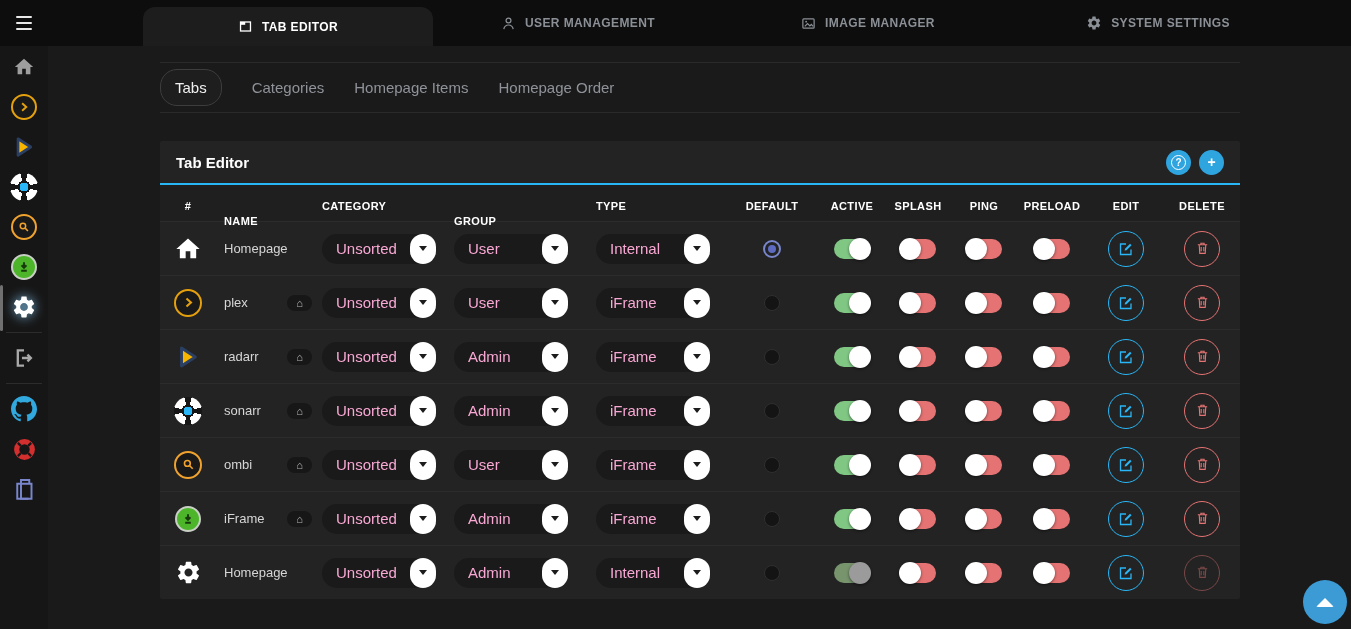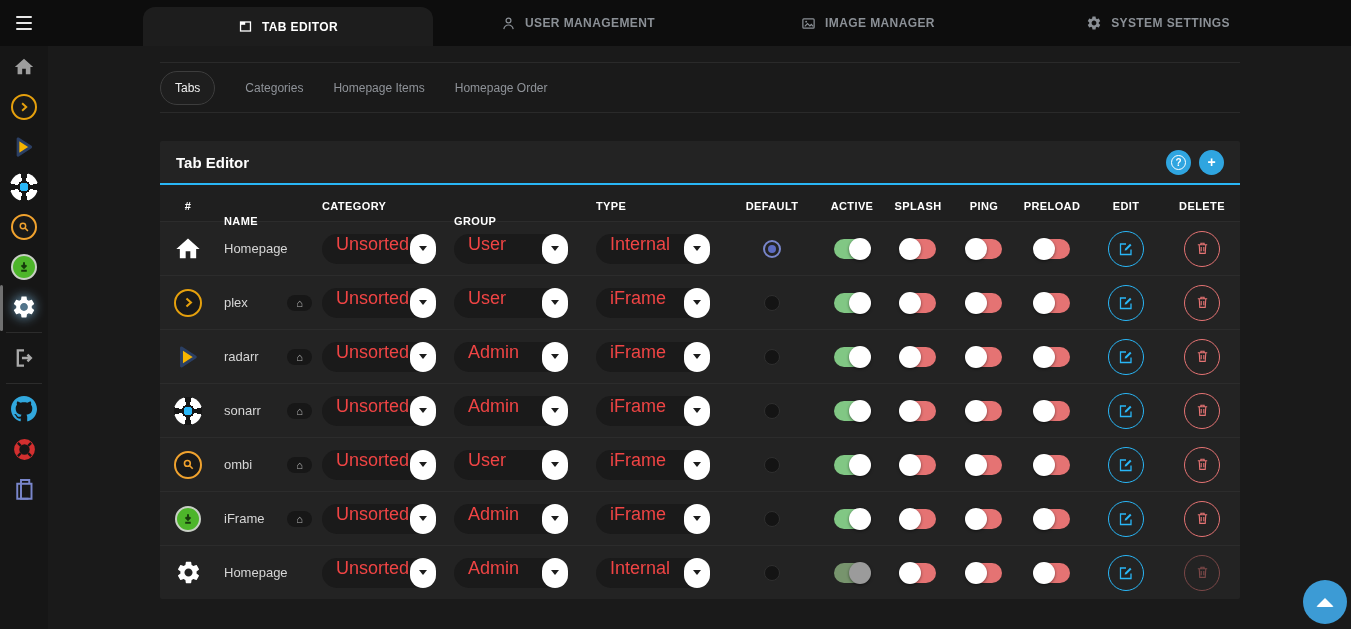--- a/index.html
+++ b/index.html
@@ -23,21 +23,21 @@
   .sb-div { width:36px; height:1px; background:#2c2c2c; margin:5px 0; }
   .sb-thumb { position:absolute; left:0; top:239px; width:3px; height:46px; background:#8f8f8f; border-radius:2px; opacity:.75; }
   .glow { filter:drop-shadow(0 0 6px rgba(140,210,255,.95)); }
 
   .main { flex:1; background:#1a1a1a; position:relative; }
   .container { width:1080px; margin-left:112px; }
 
   
   .subtabs { margin-top:16px; height:51px; border-top:1px solid #2a2a2a; border-bottom:1px solid #2a2a2a;
     display:flex; align-items:center; gap:30px; }
-  .subtab { color:#8f9399; font-size:12px; cursor:pointer; }
+  .subtab { color:#8f9399; font-size:15px; cursor:pointer; }
   .subtab.active { color:#efefef; border:1px solid #3d3d3d; background:#1e1e1e; border-radius:17px; padding:9px 14px; }
 
   
   .panel { margin-top:28px; background:#232323; border-radius:2px; }
   .panel-head { height:44px; display:flex; align-items:center; padding:0 16px; border-bottom:2px solid #29b6f6; }
   .panel-title { font-size:15px; font-weight:700; color:#fff; flex:1; }
   .panel-actions { display:flex; gap:8px; }
   .pbtn { width:25px; height:25px; border-radius:50%; background:#2fa5e0; border:none; color:#fff;
     display:flex; align-items:center; justify-content:center; cursor:pointer; font-weight:700; font-size:14px; }
   .qring { width:15px; height:15px; border:1.3px solid #fff; border-radius:50%; font-size:10px;
@@ -49,21 +49,21 @@
   .th { display:flex; }
   .th.c, .cell.c { justify-content:center; }
   .th.pl8 { padding-left:8px;margin-top:30px; } .th.pl2 { padding-left:2px; } .th.pl18 { padding-left:18px; }
   .trow { height:54px; border-top:1px solid #2c2c2c; }
   .cell { display:flex; align-items:center; }
   .name-cell { color:#d6d6d6; font-size:13px; padding-left:8px; }
   .home-badge { margin-left:auto; margin-right:8px; background:#171717; color:#b5b5b5; width:25px; height:16px;
     border-radius:8px; font-size:11px; display:flex; align-items:center; justify-content:center; }
 
   .select { height:30px; width:114px; background:#1a1a1a; border-radius:15px; position:relative;
-    display:flex; align-items:flex-start; padding-left:14px; color:#ef4444; font-size:18px; cursor:pointer; }
+    display:flex; align-items:center; padding-left:14px; color:#f9a8d4; font-size:15px; cursor:pointer; }
   .ml2{margin-left:2px;} .ml8{margin-left:8px;} .ml18{margin-left:18px;}
   .cap { position:absolute; right:0; top:0; width:26px; height:30px; background:#fff; border-radius:15px;
     display:flex; align-items:center; justify-content:center; }
   .cap::after { content:""; width:0; height:0; border:4px solid transparent; border-top:5px solid #1c1c1c; margin-top:4px; }
 
   .radio { width:16px; height:16px; border-radius:50%; background:#141414; border:1px solid #2f2f2f; cursor:pointer; }
   .radio.selected { width:18px; height:18px; border:2px solid #7986cb; background:transparent;
     display:flex; align-items:center; justify-content:center; }
   .radio.selected .dot { width:8px; height:8px; border-radius:50%; background:#5c6bc0; }
 

